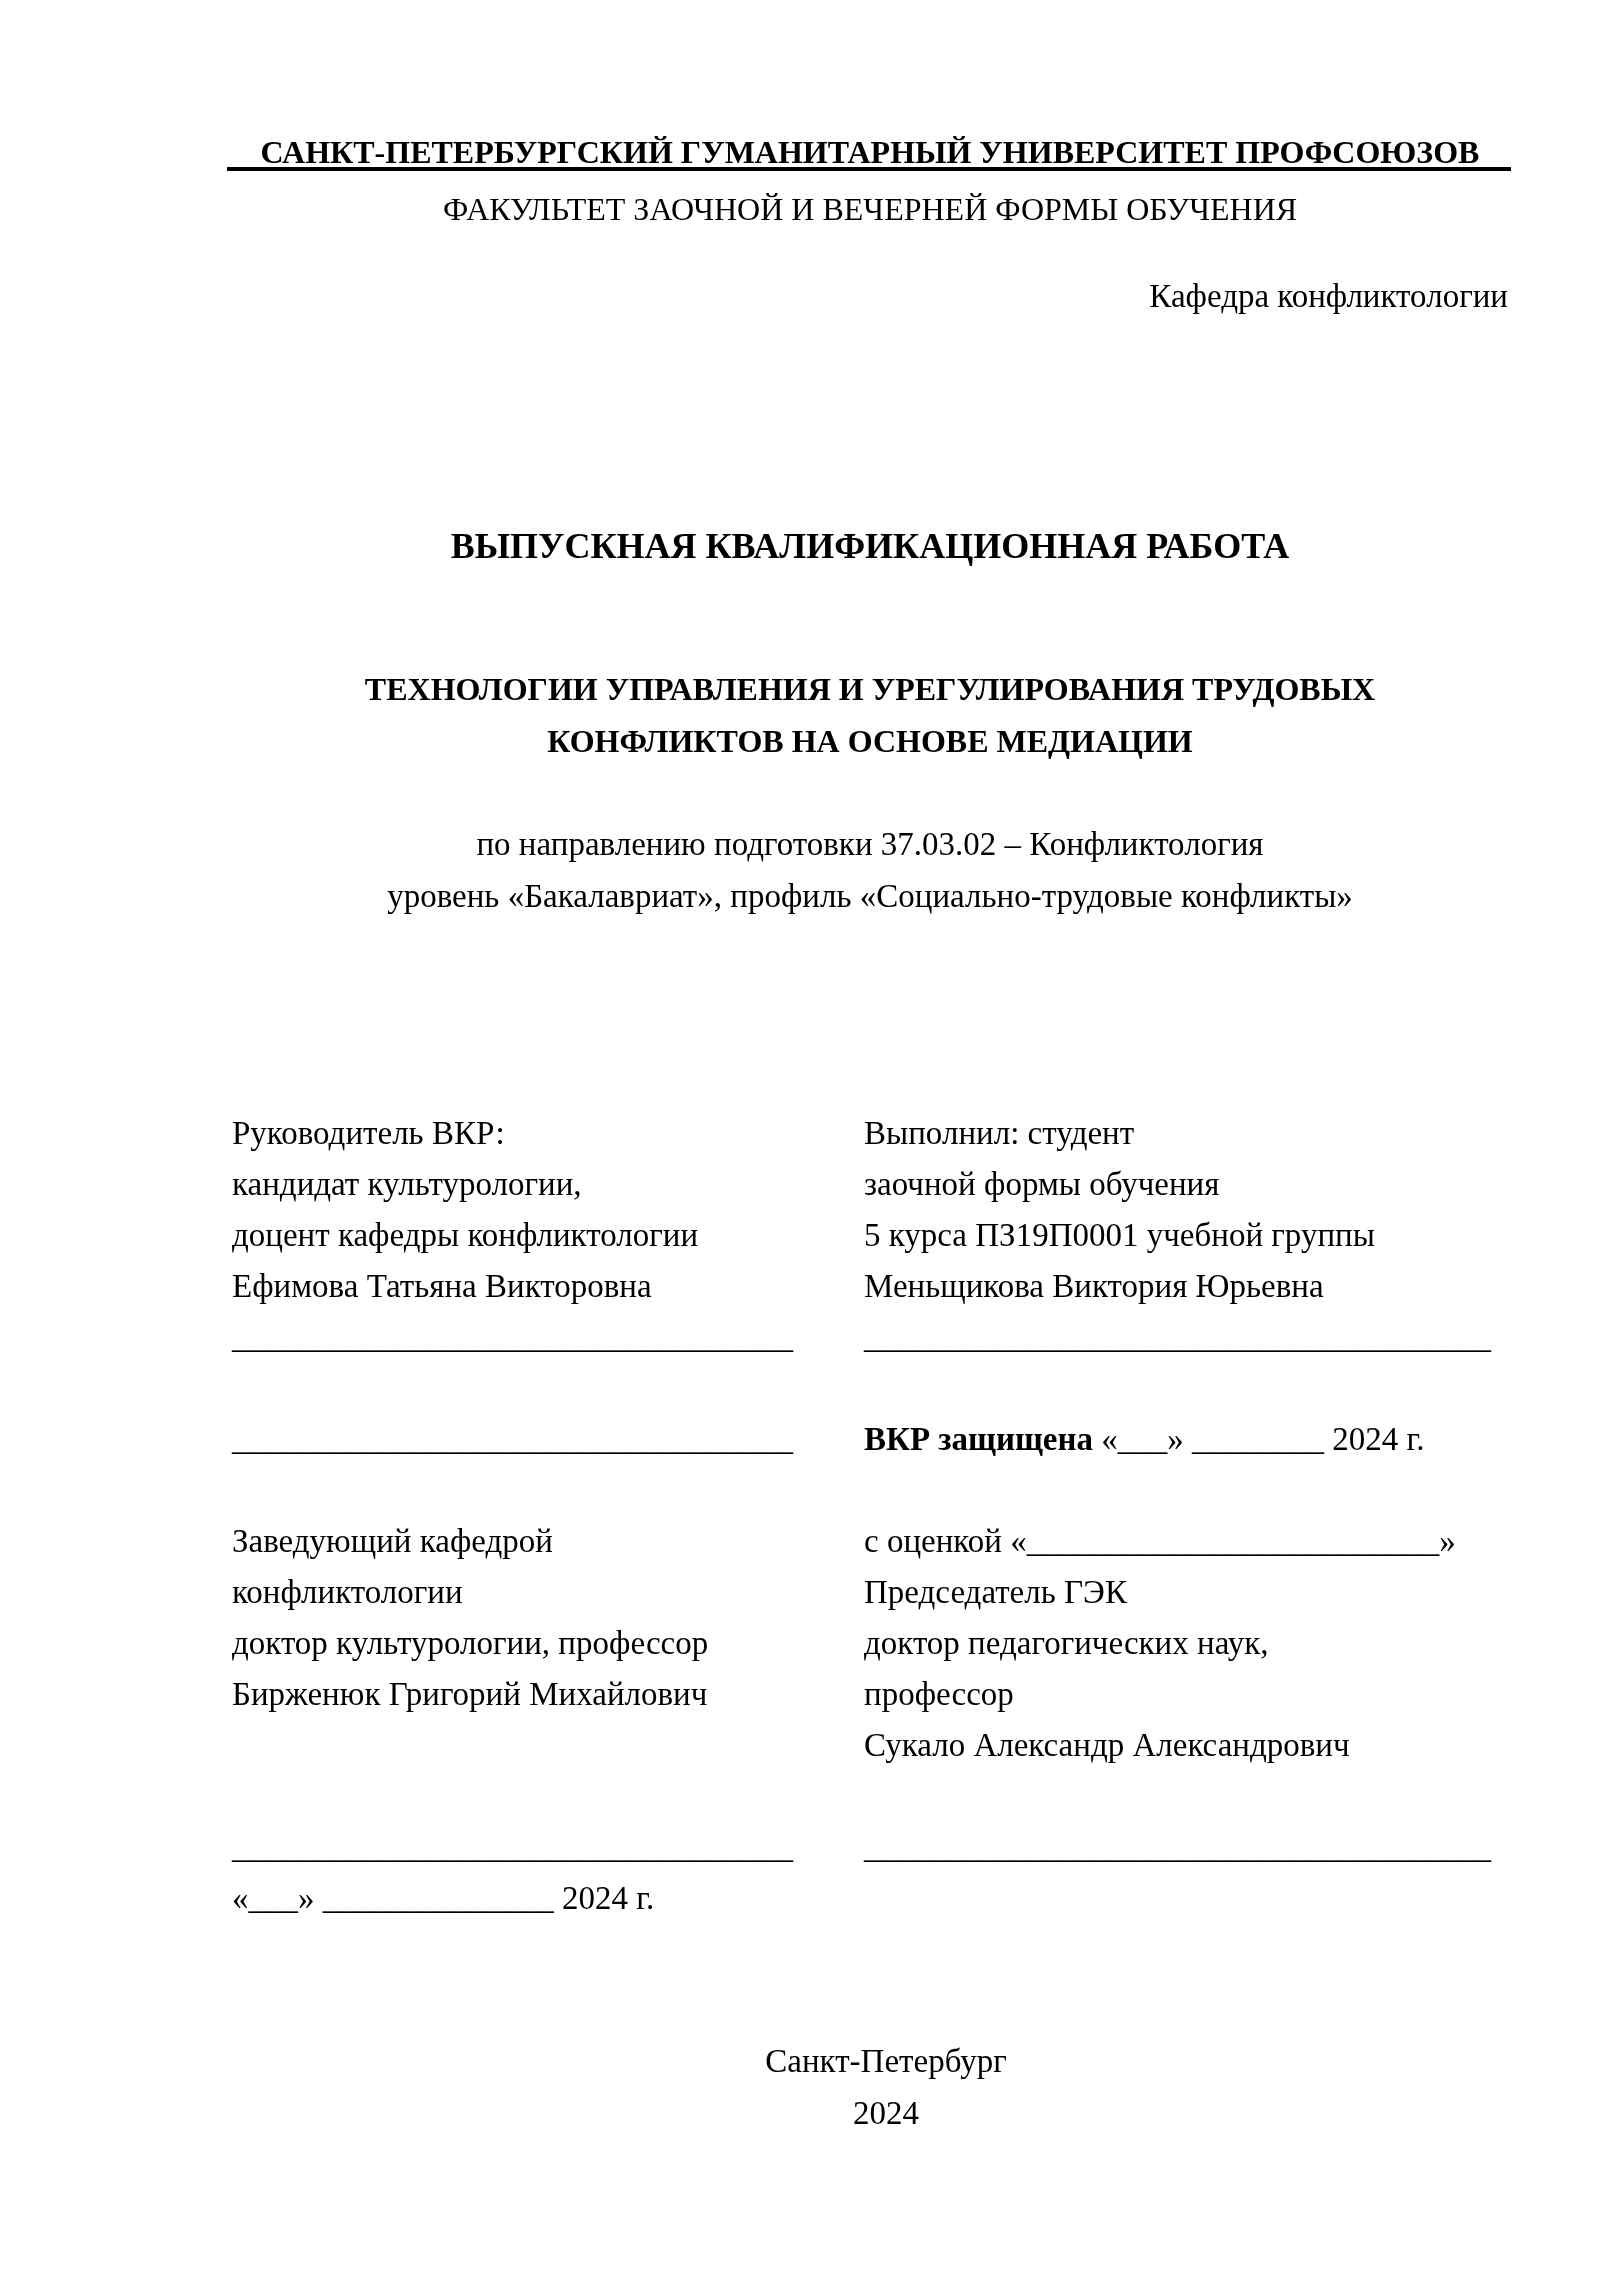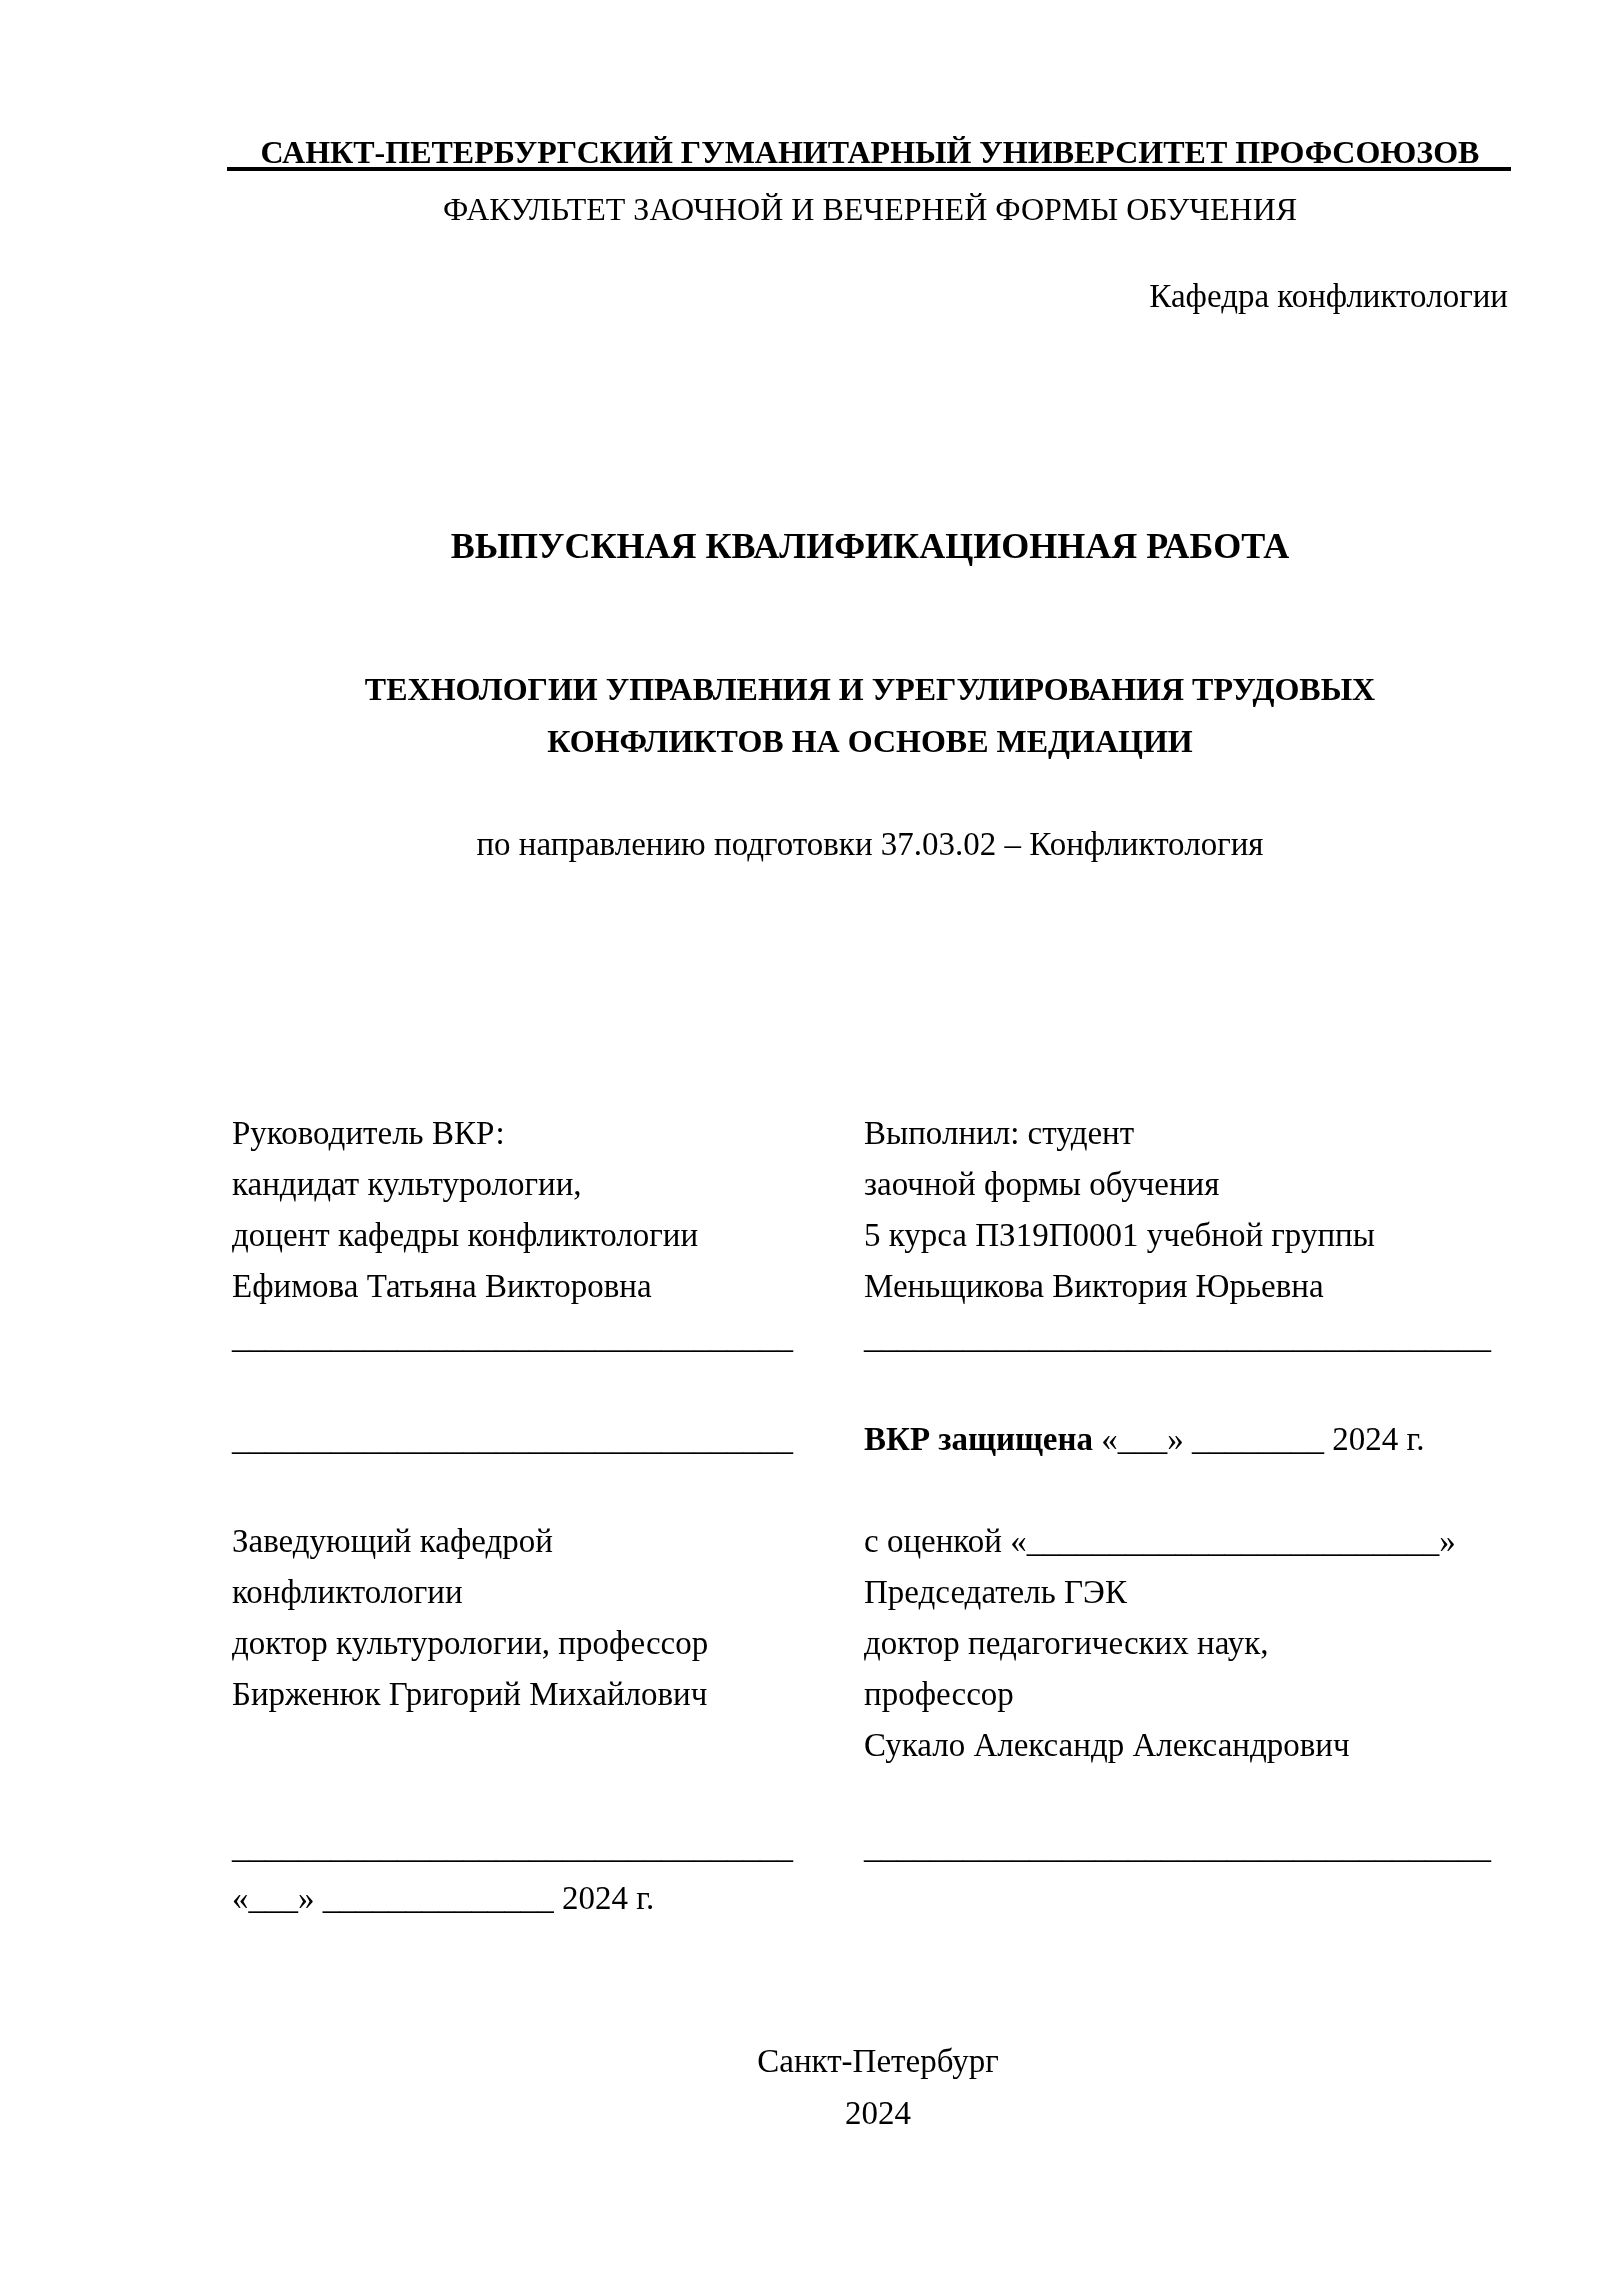--- a/index.html
+++ b/index.html
@@ -100,21 +100,21 @@
     font-size: 33px;
     line-height: 51px;
     height: 51px;
     white-space: nowrap;
     overflow: visible;
   }
   .b { font-weight: bold; }
   .footer {
     position: absolute;
     top: 2035px;
-    left: 240px;
+    left: 248px;
     width: 1276px;
     text-align: center;
     font-size: 33px;
     line-height: 52px;
   }
 </style>
 </head>
 <body>
 
 <div class="page">
@@ -126,20 +126,21 @@
 
   <div class="work-type">ВЫПУСКНАЯ КВАЛИФИКАЦИОННАЯ РАБОТА</div>
 
   <div class="thesis-title">
     <div>ТЕХНОЛОГИИ УПРАВЛЕНИЯ И УРЕГУЛИРОВАНИЯ ТРУДОВЫХ</div>
     <div>КОНФЛИКТОВ НА ОСНОВЕ МЕДИАЦИИ</div>
   </div>
 
   <div class="program">
     <div>по направлению подготовки 37.03.02 – Конфликтология</div>
+    <div>уровень «Бакалавриат», профиль «Социально-трудовые конфликты»</div>
   </div>
 
   <div class="cols">
 
     <div class="col-left">
       <div class="line">Руководитель ВКР:</div>
       <div class="line">кандидат культурологии,</div>
       <div class="line">доцент кафедры конфликтологии</div>
       <div class="line">Ефимова Татьяна Викторовна</div>
       <div class="line">__________________________________</div>

